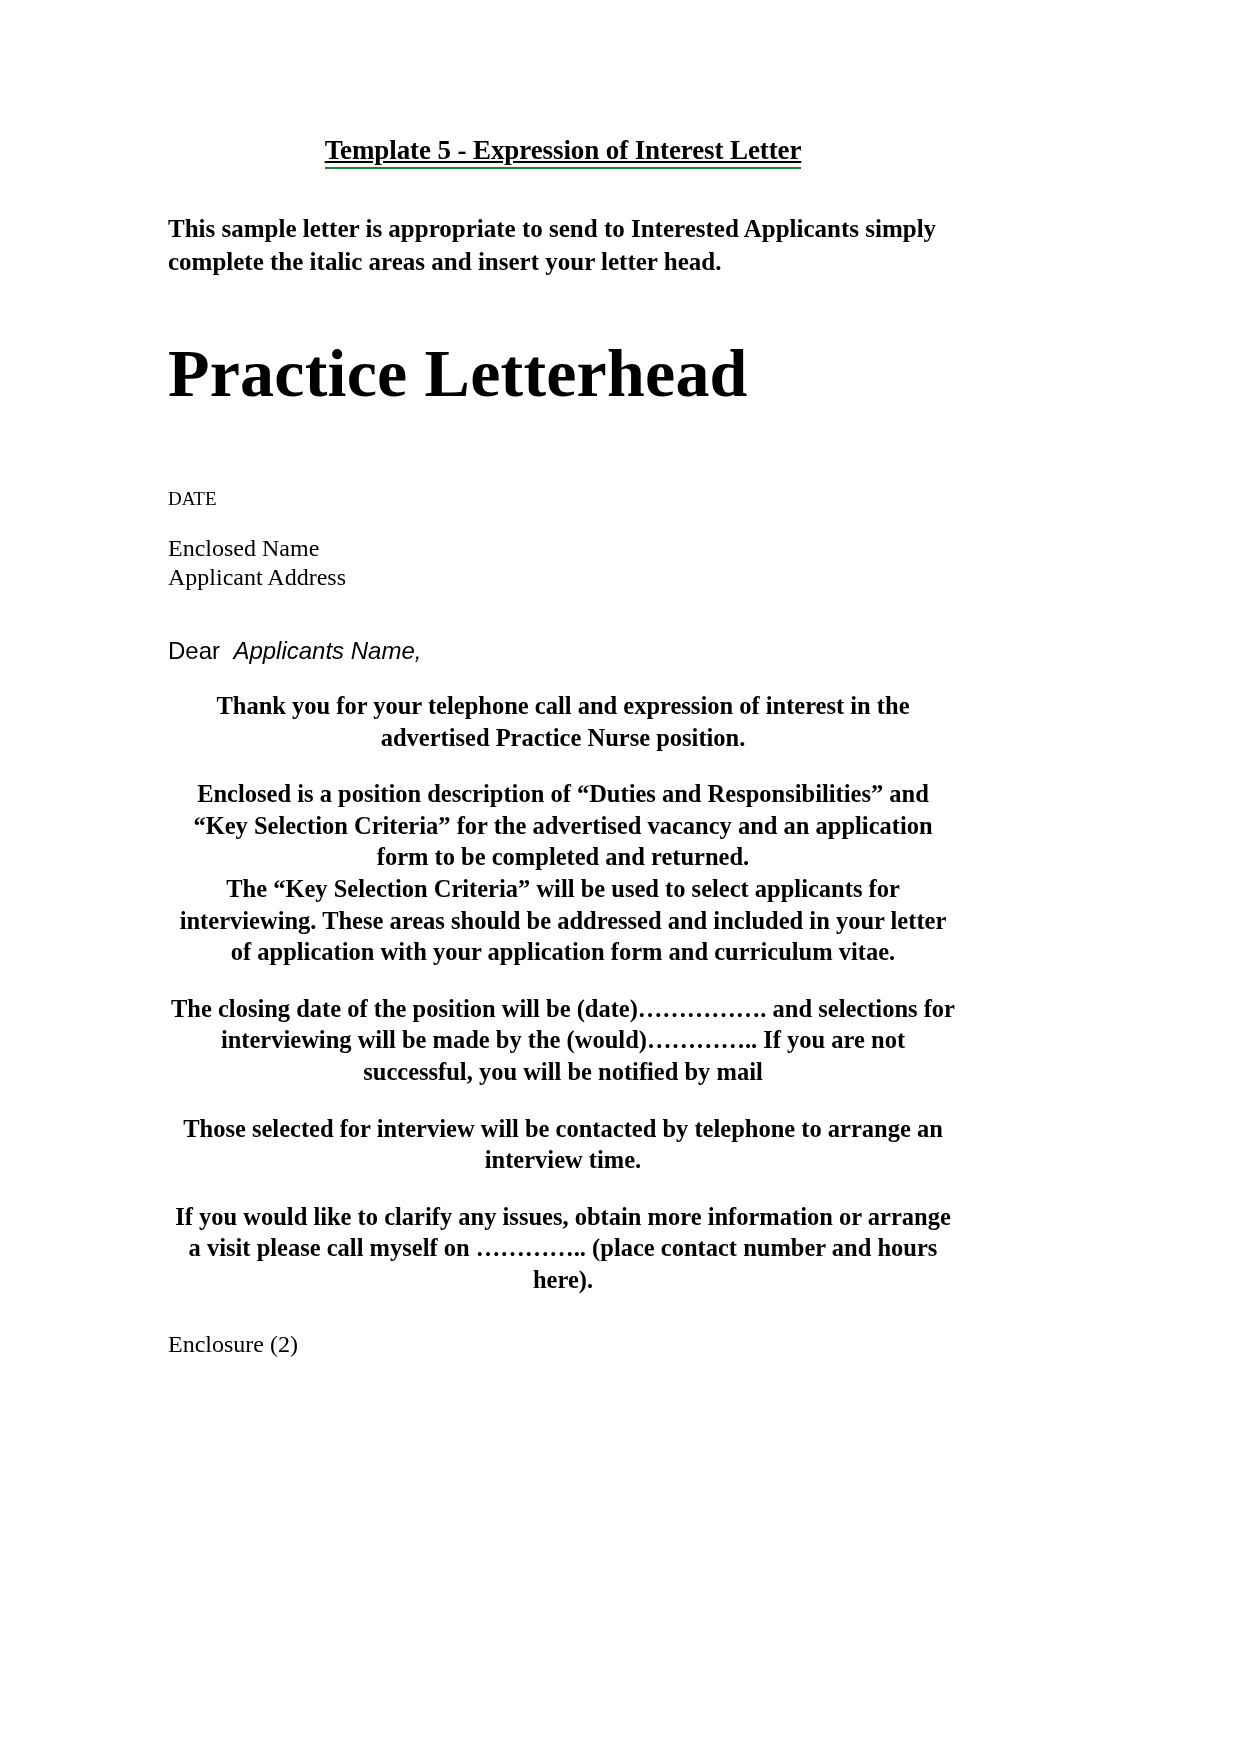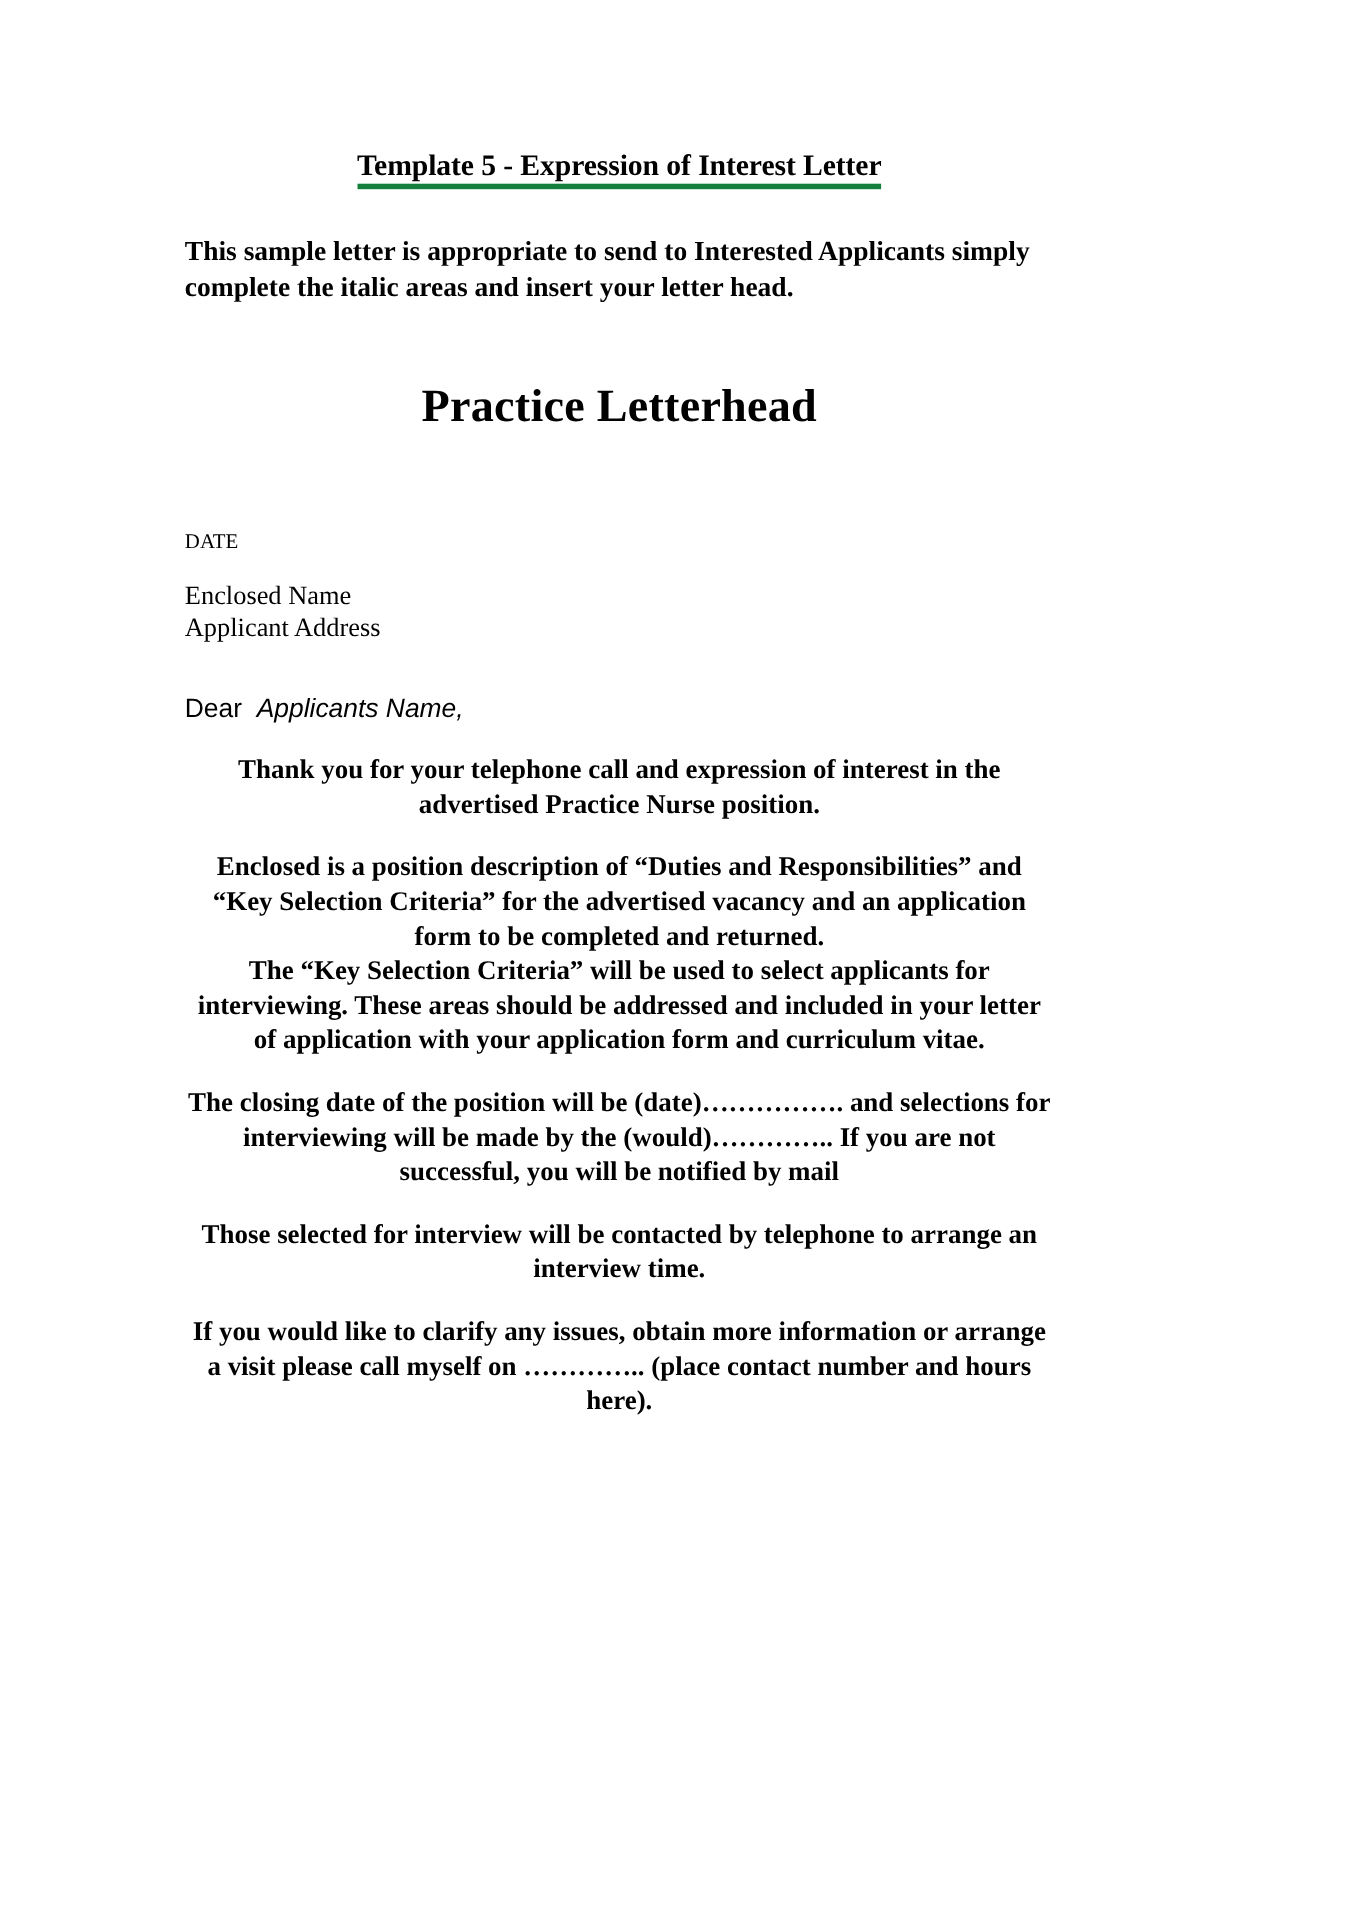--- a/index.html
+++ b/index.html
@@ -37,41 +37,41 @@
     text-align: center;
     font-family: "Liberation Serif", "DejaVu Serif", serif;
     font-weight: bold;
     font-size: 27px;
     letter-spacing: -0.1px;
     margin: 0;
     padding-top: 134px;
     line-height: 1.2;
   }
   .doc-title span {
-    border-bottom: 5px solid #15803d;
+    border-bottom: 2px solid #15803d;
     padding-bottom: 2px;
+    text-decoration: underline;
   }
 
   
   .intro {
     margin: 0;
     padding-top: 46px;
     font-size: 25px;
     line-height: 1.32;
     font-family: "Liberation Serif", "DejaVu Serif", serif;
     font-weight: bold;
     text-align: left;
   }
 
   
   .letterhead {
-    text-align: center;
     font-weight: bold;
-    font-size: 42px;
-    margin: 12px;
+    font-size: 68px;
+    margin: 0;
     padding-top: 56px;
     line-height: 1.15;
     letter-spacing: 0.2px;
   }
 
   
   .date-line {
     margin: 0;
     padding-top: 74px;
     font-size: 19px;
@@ -152,14 +152,15 @@
       <p class="body-para tight">Enclosed is a position description of “Duties and Responsibilities” and “Key Selection Criteria” for the advertised vacancy and an application form to be completed and returned.</p>
       <p class="body-para">The “Key Selection Criteria” will be used to select applicants for interviewing. These areas should be addressed and included in your letter of application with your application form and curriculum vitae.</p>
       <p class="body-para">The closing date of the position will be (date)……………. and selections for interviewing will be made by the (would)…………..  If you are not successful, you will be notified by mail</p>
       <p class="body-para">Those selected for interview will be contacted by telephone to arrange an interview time.</p>
       <p class="body-para">If you would like to clarify any issues, obtain more information or arrange a visit please call myself on …………..  (place contact number and hours here).</p>
     </div>
 
   </div>
 
   <div class="footer">
+    <div>Enclosure (2)</div>
   </div>
 </div>
 
 </body></html>

